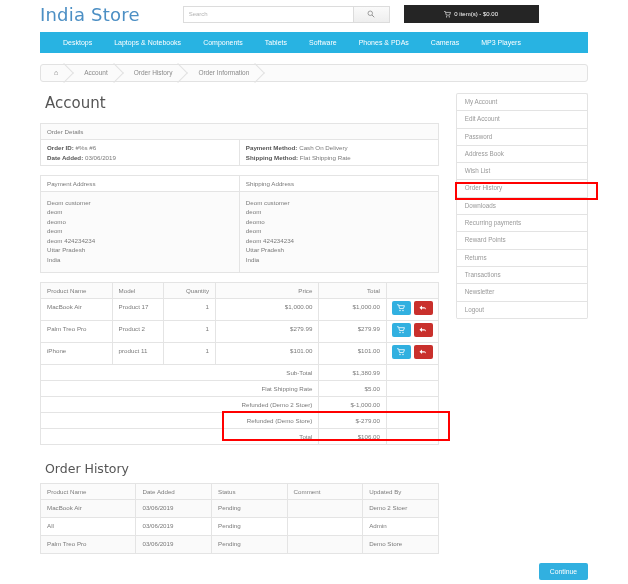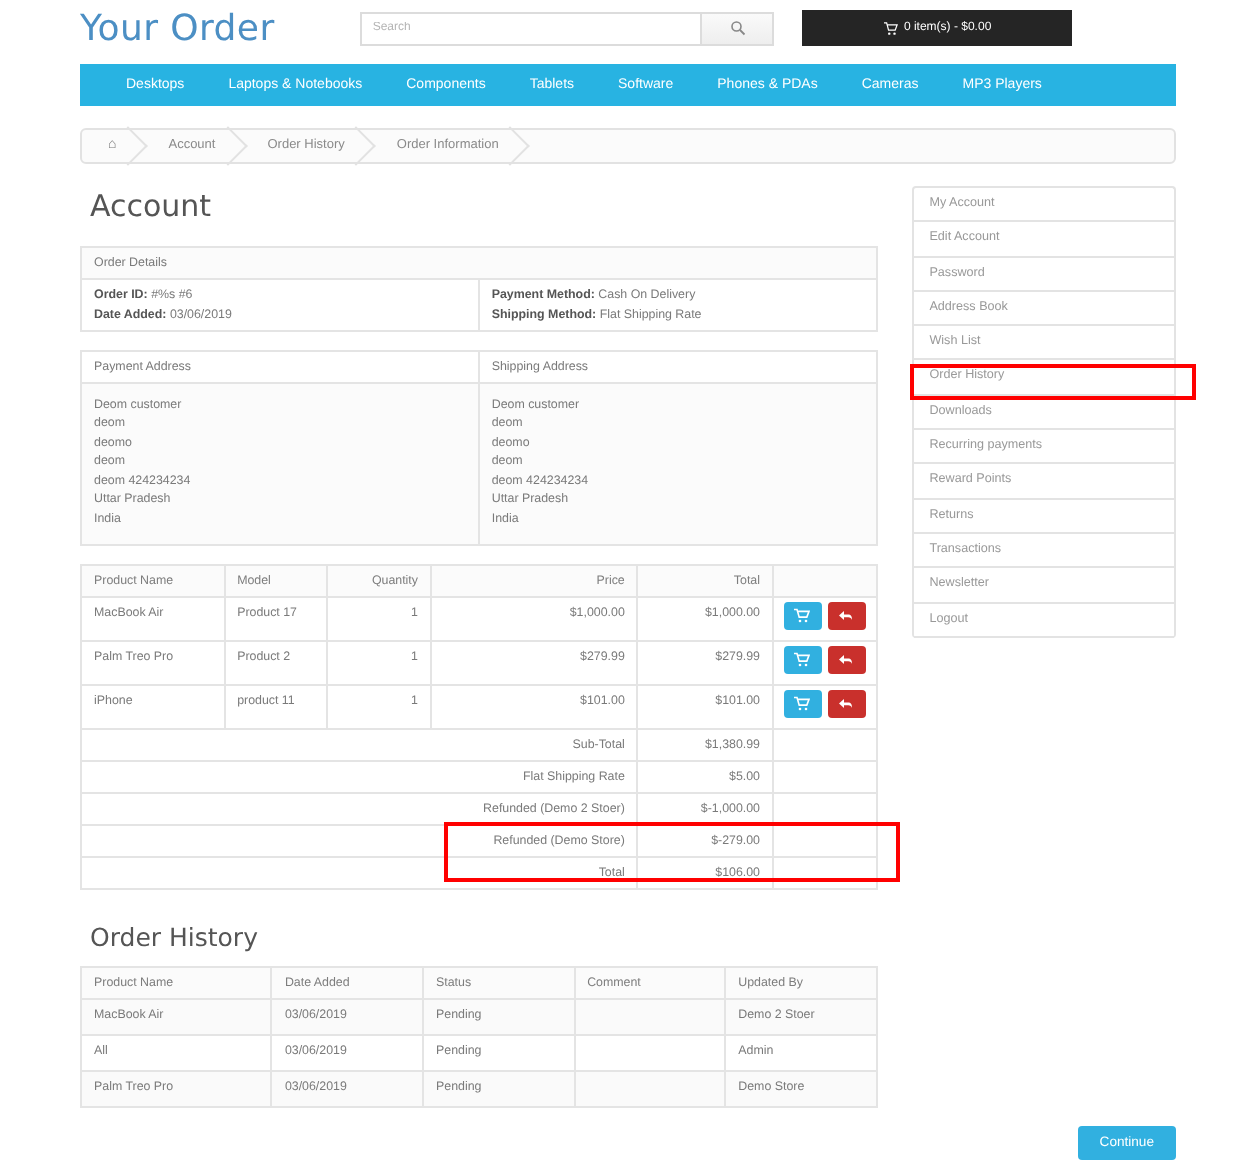--- a/index.html
+++ b/index.html
@@ -242,21 +242,21 @@
   .hist-tbl td { height: 18px; vertical-align: middle; }
   .hist-tbl tbody tr:nth-child(odd) td { background: #fafafa; }
   .hist-tbl tbody tr:nth-child(even) td { background: #ffffff; }
 </style>
 </head>
 <body>
 
 <div class="page">
 
   <div class="header">
-    <div class="logo">Your Order</div>
+    <div class="logo">India Store</div>
 
     <div class="search-wrap">
       <input class="search-input" type="text" placeholder="Search" style="">
       <button class="search-btn">
         <svg viewBox="0 0 16 16">
           <circle cx="6.5" cy="6.5" r="4.5" fill="none" stroke="#888" stroke-width="1.6"></circle>
           <line x1="10" y1="10" x2="14.5" y2="14.5" stroke="#888" stroke-width="1.8"></line>
         </svg>
       </button>
     </div>

